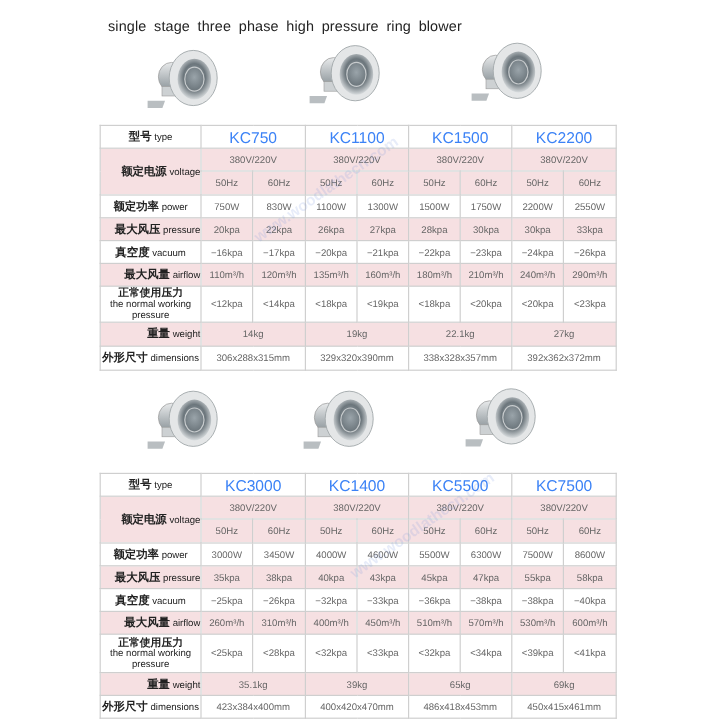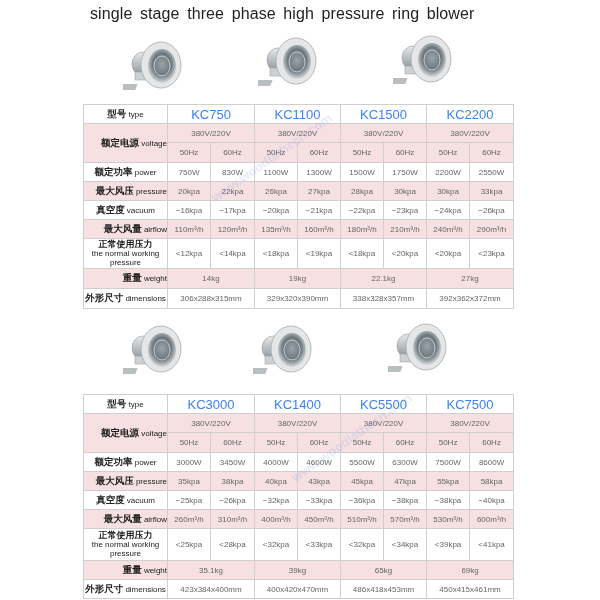--- a/index.html
+++ b/index.html
@@ -1,18 +1,18 @@
 <!DOCTYPE html>
 <html><head>
 <meta charset="utf-8">
 <style>
   html, body { margin: 0; padding: 0; background: #ffffff; }
   body { width: 600px; height: 600px; position: relative; overflow: hidden;
          font-family: "Liberation Sans", "DejaVu Sans", sans-serif; color: #444; }
-  .title { position: absolute; left: 90px; top: 5px; font-size: 16px; color: #222;
+  .title { position: absolute; left: 90px; top: 15px; font-size: 12px; color: #222;
            word-spacing: 3px; letter-spacing: 0.1px; }
   .imgrow { position: absolute; left: 83px; width: 430px; height: 70px; }
   .blower { position: absolute; width: 62px; height: 62px; }
   .blower svg { width: 100%; height: 100%; }
   table.spec { position: absolute; left: 83px; width: 430px; border-collapse: collapse;
                table-layout: fixed; }
   table.spec td { border: 1px solid #cfcfcf; text-align: center; padding: 0;
                   font-size: 8px; color: #666; overflow: hidden; white-space: nowrap; }
   table.spec td.lbl { color: #222; font-size: 8px; margin-left: 28px; }
   table.spec td.lbl .cn { font-size: 9.5px; font-weight: bold; color: #222; }

